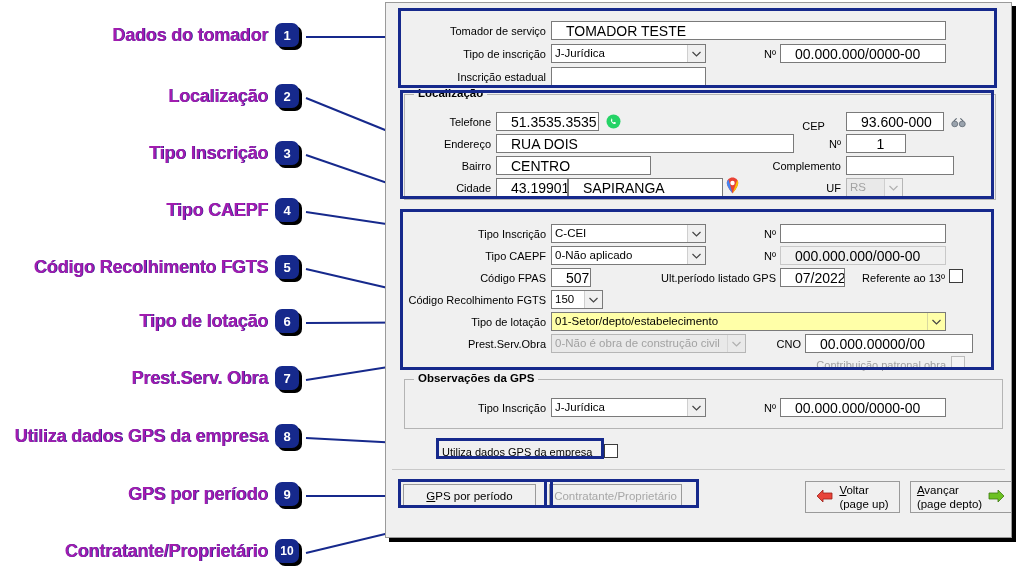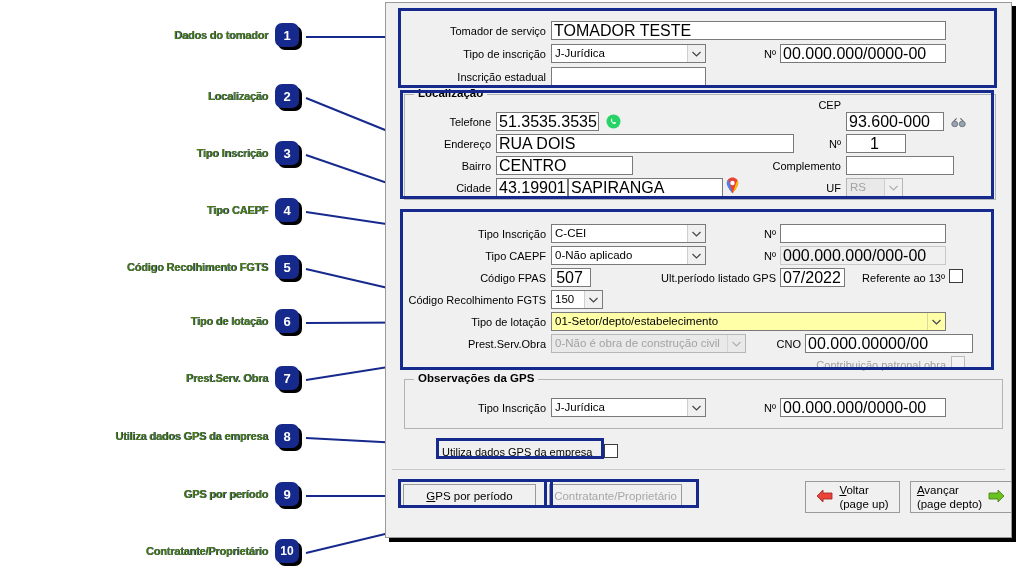--- a/index.html
+++ b/index.html
@@ -2,21 +2,21 @@
 <html><head>
 <meta charset="utf-8">
 <style>
   html,body{margin:0;padding:0;background:#ffffff;}
   body{width:1023px;height:581px;position:relative;overflow:hidden;
        font-family:"Liberation Sans","DejaVu Sans",sans-serif;}
 
   
   .ann{position:absolute;display:flex;align-items:center;justify-content:flex-end;
        height:26px;white-space:nowrap;}
-  .ann-text{font-size:11px;font-weight:bold;color:#4d7c0f;
+  .ann-text{font-size:18px;font-weight:bold;color:#a21caf;
             letter-spacing:-0.2px;text-shadow:0.6px 0 0 #16298c;}
   .badge{width:24px;height:24px;border-radius:7px;background:#16298c;color:#ffffff;
          font-size:13px;font-weight:bold;display:flex;align-items:center;
          justify-content:center;margin-left:7px;box-shadow:3px 3px 0 #000000;}
   .badge.wide{font-size:12px;text-align:center;}
 
   
   .lead{position:absolute;background:#16298c;height:2px;transform-origin:0 50%;}
 
   
@@ -27,22 +27,22 @@
   
   .grp{position:absolute;border:1px solid #b4b4b4;background:#f0f0f0;}
   .grp-title{position:absolute;top:-8px;left:9px;background:#f0f0f0;padding:0 4px;
              font-size:11.5px;font-weight:bold;color:#000000;}
 
   .lbl{position:absolute;font-size:11px;color:#000;text-align:right;
        white-space:nowrap;}
   .lbl.dis{color:#a0a0a0;}
 
   .fld{position:absolute;background:#ffffff;border:1px solid #7a7a7a;
-       font-size:16px;color:#000;box-sizing:border-box;
-       padding:1px 2px;line-height:16px;height:19px;overflow:hidden;
+       font-size:14px;color:#000;box-sizing:border-box;
+       padding:1px 14px;line-height:16px;height:19px;overflow:hidden;
        white-space:nowrap;}
   .fld.num{text-align:center;padding-right:5px;}
   .fld.flat{border:1px solid #c8c8c8;background:#f0f0f0;color:#000;}
 
   
   .cmb{position:absolute;background:#ffffff;border:1px solid #7a7a7a;height:19px;
        box-sizing:border-box;font-size:11.5px;color:#000;line-height:17px;
        padding-left:3px;white-space:nowrap;overflow:hidden;}
   .cmb .arw{position:absolute;right:0;top:0;bottom:0;width:17px;
             background:#f0f0f0;border-left:1px solid #cfcfcf;
@@ -154,37 +154,37 @@
   <div class="lbl" style="left:30px;top:113px;width:75px;">Telefone</div>
 
   <div class="fld num" style="left:110px;top:109px;width:103px;">51.3535.3535</div>
   <span class="icon" style="left:220px;top:111px;">
     <svg width="15" height="15" viewBox="0 0 15 15">
         <circle cx="7.5" cy="7.5" r="7" fill="#25d366"></circle>
         <path d="M5 4.6c.5-.2 1 .1 1.1.5l.3.8c.1.3 0 .5-.2.7l-.3.3c.4.8 1 1.3 1.7 1.6l.3-.35c.2-.2.45-.25.7-.15l.9.35c.4.15.55.6.4 1-.2.5-.8.8-1.4.7-1.9-.3-3.3-1.8-3.6-3.6-.1-.5.15-1 .6-1.2z" fill="#fff"></path>
       </svg>
   </span>
 
-  <div class="lbl" style="left:400px;top:96px;width:55px;">CEP</div>
+  <div class="lbl" style="left:400px;top:117px;width:55px;text-align:center;">CEP</div>
   <div class="fld" style="left:460px;top:109px;width:98px;">93.600-000</div>
   <span class="icon" style="left:565px;top:112px;">
     <svg width="15" height="12" viewBox="0 0 16 12">
         <ellipse cx="4" cy="7" rx="3.2" ry="3" fill="#9aa3ad" stroke="#5c6670" stroke-width="0.8"></ellipse>
         <ellipse cx="12" cy="7" rx="3.2" ry="3" fill="#9aa3ad" stroke="#5c6670" stroke-width="0.8"></ellipse>
         <path d="M3 4 L6 1 M13 4 L10 1" stroke="#5c6670" stroke-width="1.2"></path>
       </svg>
   </span>
 
   <div class="lbl" style="left:30px;top:135px;width:75px;">Endereço</div>
   <div class="fld" style="left:110px;top:131px;width:298px;">RUA DOIS</div>
   <div class="lbl" style="left:400px;top:135px;width:55px;">Nº</div>
   <div class="fld num" style="left:460px;top:131px;width:60px;">1</div>
 
   <div class="lbl" style="left:30px;top:157px;width:75px;">Bairro</div>
-  <div class="fld" style="left:110px;top:153px;width:137px;">CENTRO</div>
+  <div class="fld" style="left:110px;top:153px;width:155px;">CENTRO</div>
   <div class="lbl" style="left:340px;top:157px;width:115px;">Complemento</div>
   <div class="fld" style="left:460px;top:153px;width:108px;"></div>
 
   <div class="lbl" style="left:30px;top:179px;width:75px;">Cidade</div>
   <div class="fld num" style="left:110px;top:175px;width:72px;">43.19901</div>
   <div class="fld" style="left:182px;top:175px;width:155px;">SAPIRANGA</div>
   <span class="icon" style="left:340px;top:174px;">
     <svg width="13" height="17" viewBox="0 0 13 17">
         <path d="M6.5 0.6C3.3.6.8 3 .8 6.1c0 4 5.7 10.3 5.7 10.3S12.2 10.1 12.2 6.1C12.2 3 9.7.6 6.5.6z" fill="#ea4335"></path>
         <path d="M6.5 16.4S12.2 10.1 12.2 6.1c0-1.2-.4-2.3-1-3.2L6.5 16.4z" fill="#fbbc05"></path>

